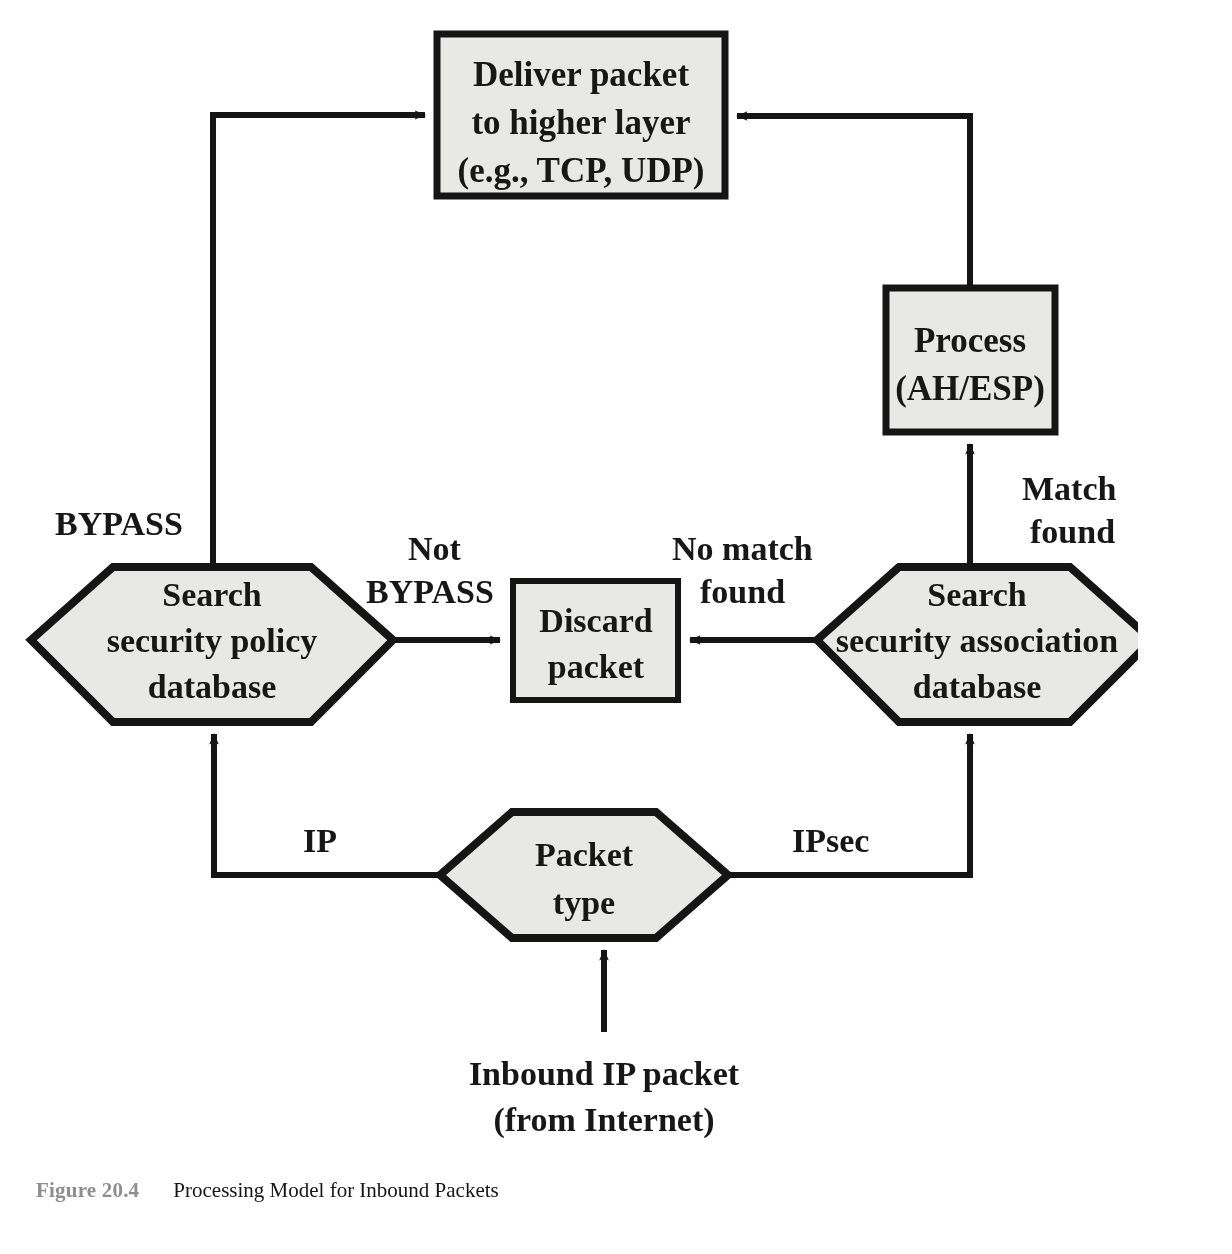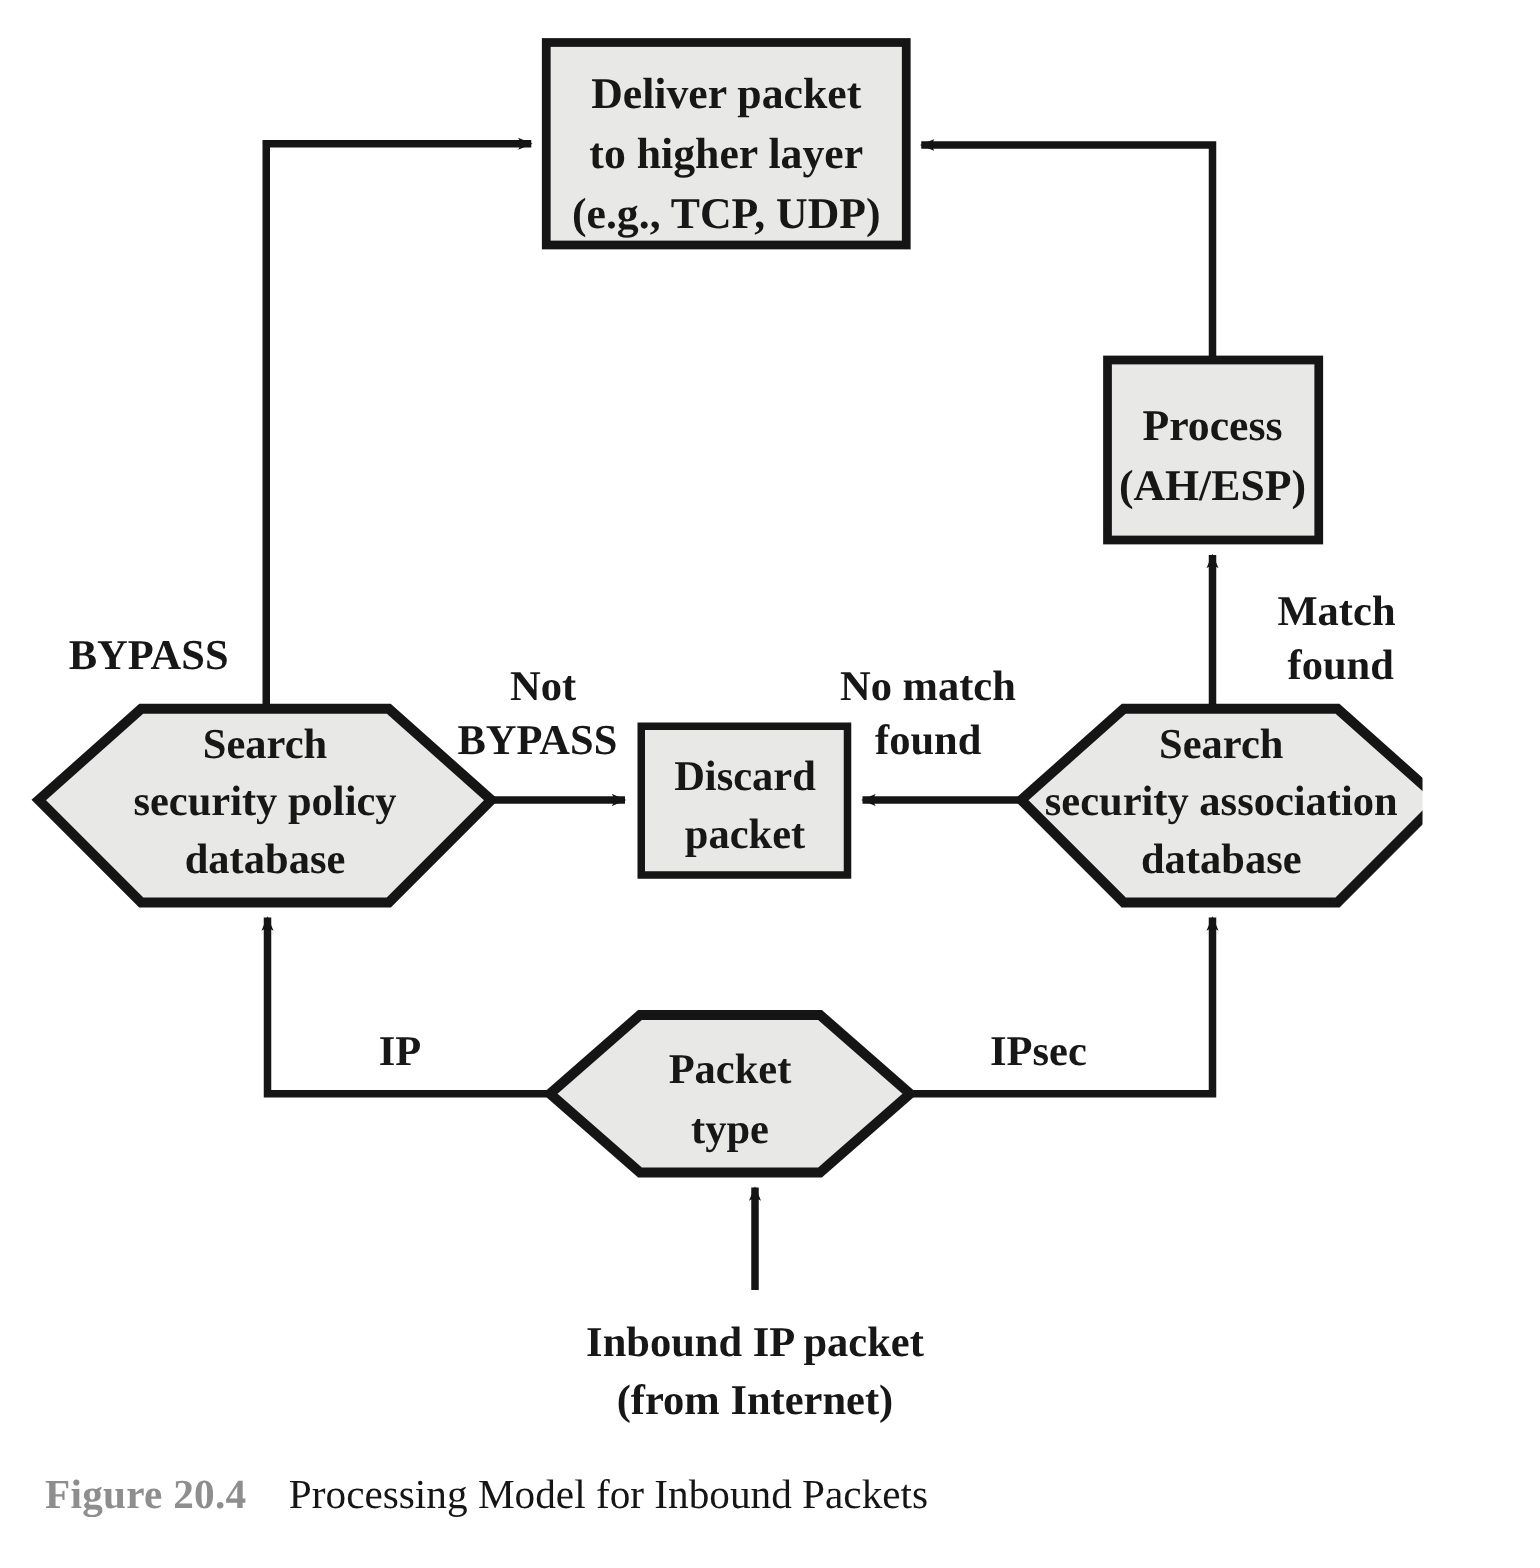--- a/index.html
+++ b/index.html
@@ -34,21 +34,21 @@
     font-family: "Liberation Serif", "DejaVu Serif", serif;
     font-weight: bold;
     fill: #171717;
   }
   .caption {
     position: absolute;
     left: 0;
     top: 1178px;
     width: 1232px;
     font-family: "Liberation Serif", "DejaVu Serif", serif;
-    font-size: 33px;
+    font-size: 21px;
     white-space: nowrap;
     padding-left: 36px;
     box-sizing: border-box;
   }
   .caption .fig-num {
     font-weight: bold;
     color: #8e8e8e;
     letter-spacing: 0.2px;
   }
   .caption .fig-title {

